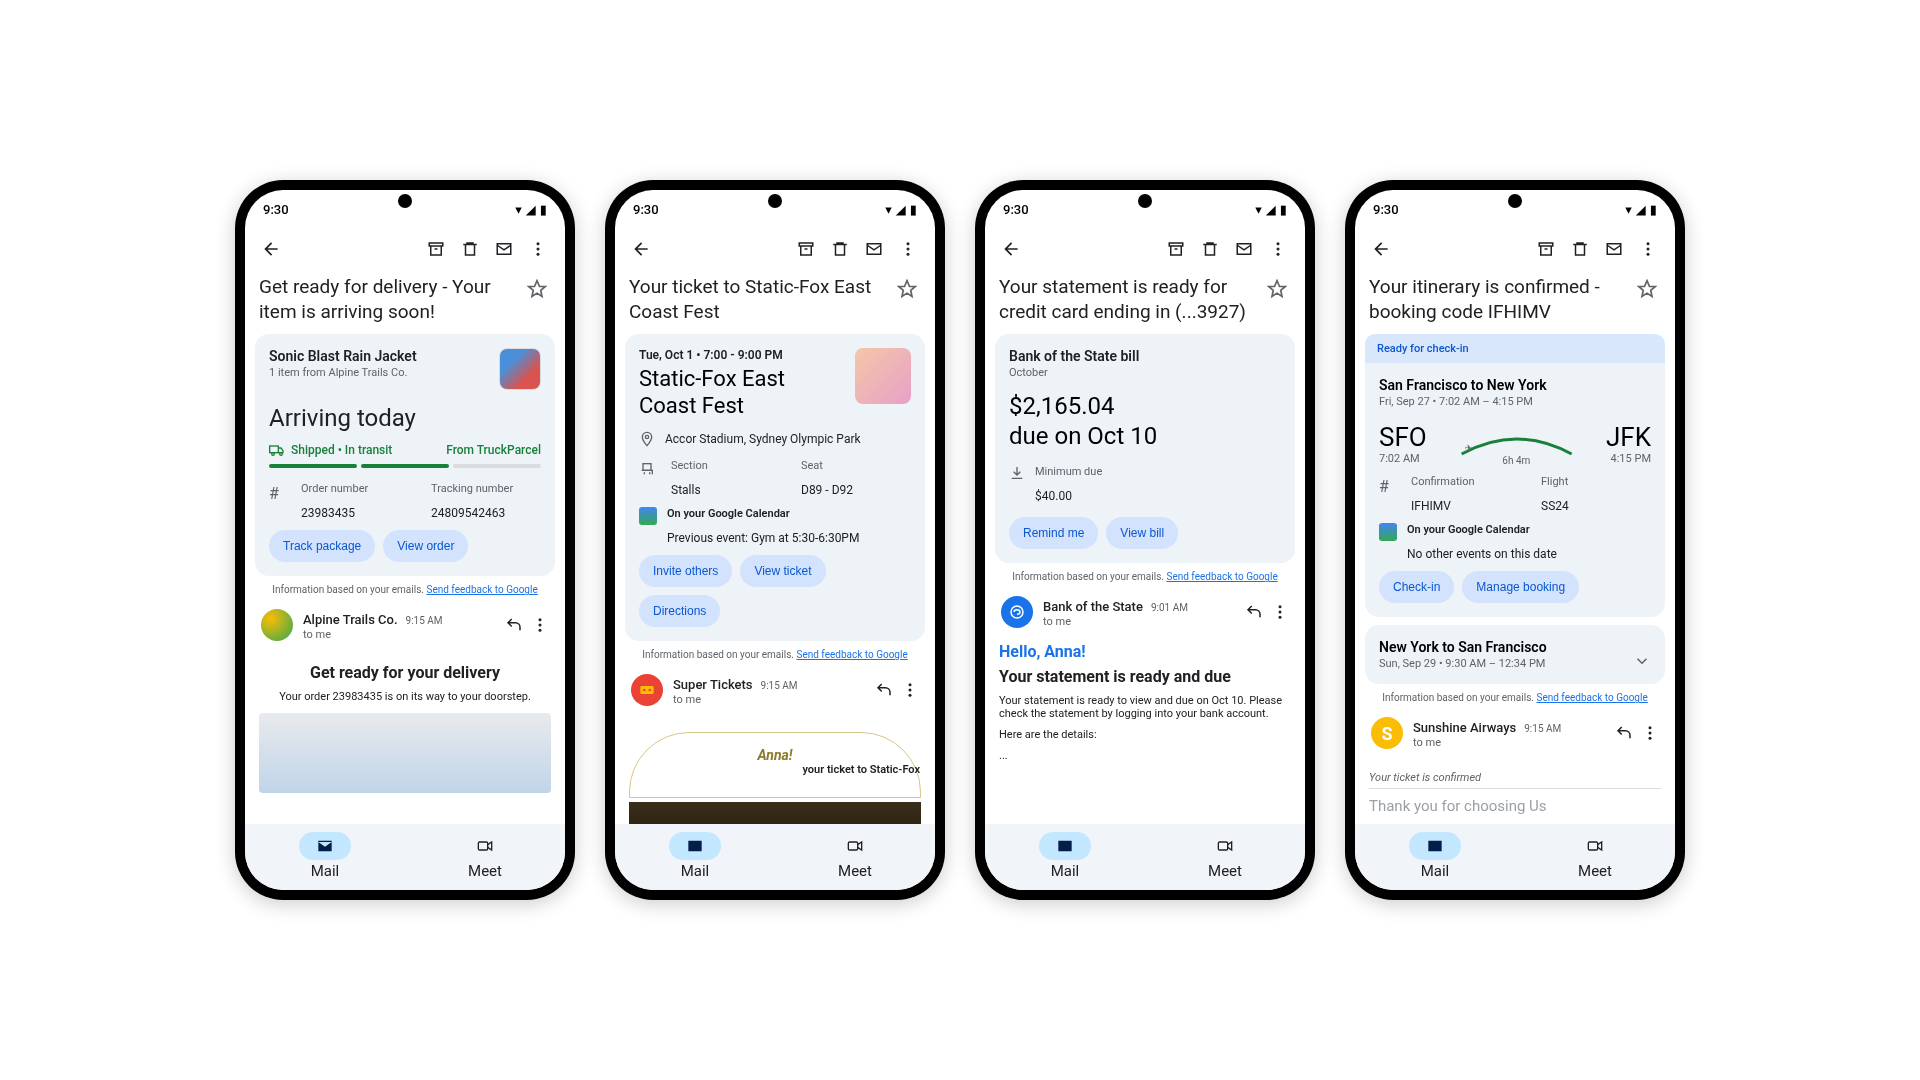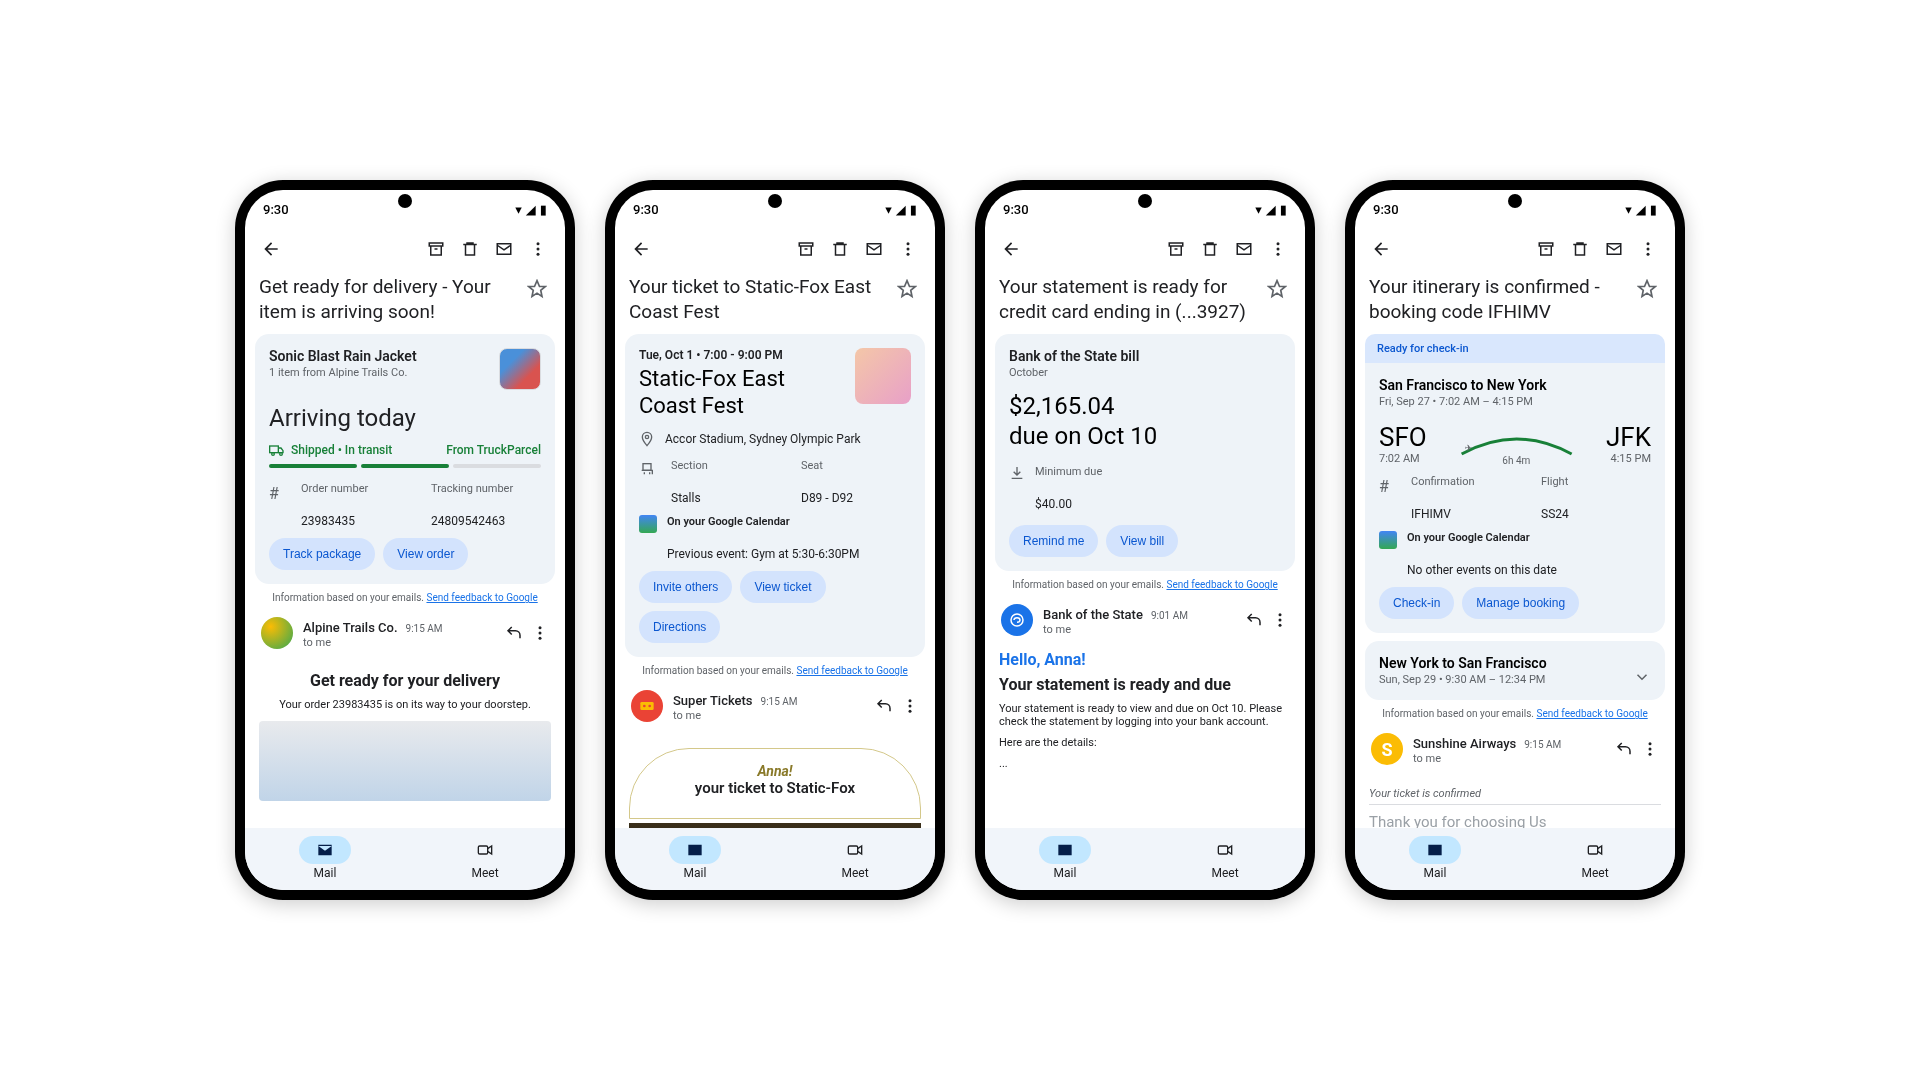--- a/index.html
+++ b/index.html
@@ -98,21 +98,21 @@
   .big-status { font-size: 24px; font-weight: 400; margin: 14px 0 10px; color: #202124; }
   .ship-row { display: flex; justify-content: space-between; align-items: center; font-size: 12px; color: #188038; font-weight: 500; }
   .progress { display: flex; gap: 4px; margin: 6px 0 14px; }
   .progress-seg { flex: 1; height: 4px; border-radius: 2px; background: #dadce0; }
   .progress-seg.done { background: #188038; }
   .detail-row { display: flex; align-items: flex-start; gap: 12px; margin: 10px 0; }
   .detail-icon { width: 20px; flex-shrink: 0; color: #5f6368; padding-top:2px; }
   .detail-cols { flex: 1; display: flex; gap: 20px; }
   .detail-col { flex: 1; }
   .detail-label { font-size: 11px; color: #5f6368; }
-  .detail-value { font-size: 12px; color: #202124; margin-top: 19px; }
+  .detail-value { font-size: 12px; color: #202124; margin-top: 11px; }
   .pill-row { display: flex; gap: 8px; margin-top: 10px; flex-wrap: wrap; }
   .pill {
     background: #d3e3fd;
     color: #0b57d0;
     border: none;
     border-radius: 18px;
     padding: 9px 14px;
     font-size: 12px;
     font-weight: 500;
     cursor: pointer;
@@ -129,36 +129,36 @@
   .email-body { padding: 10px 4px; font-size: 12px; color: #202124; }
   .email-body h2 { font-size: 16px; font-weight: 700; text-align: center; margin: 8px 0; }
   .email-body h3 { font-size: 16px; font-weight: 700; margin: 6px 0; }
   .email-body .greet { color: #1a73e8; font-size: 16px; font-weight: 700; margin-bottom: 4px; }
   .email-body p { font-size: 11px; text-align: center; }
   .email-body .left { text-align: left; margin: 8px 0; }
   .img-placeholder { width: 100%; height: 80px; background: linear-gradient(#e8eaed,#c0d4e8); margin-top: 10px; border-radius: 4px; }
   .img-concert { width: 100%; height: 60px; background: linear-gradient(#3a2f1a,#1a1208); margin-top: 4px; }
   .ticket-frame { border: 1px solid #d4c88a; border-radius: 60px 60px 0 0; padding: 14px 0 21px; text-align: center; margin-top: 12px; }
   .ticket-name { color: #8a7a2a; font-weight: 700; font-size: 14px; font-style: italic; }
-  .ticket-sub { font-size: 15px; font-weight: 600; }
+  .ticket-sub { font-size: 11px; font-weight: 600; text-align: right; }
   .bottom-nav {
     display: flex;
     background: #f1f5fa;
     padding: 8px 0 10px;
   }
   .nav-item { flex: 1; text-align: center; cursor: pointer; }
   .nav-icon {
     display: inline-flex;
     align-items: center;
     justify-content: center;
     width: 52px; height: 28px;
     border-radius: 14px;
   }
   .nav-item.active .nav-icon { background: #c2e7ff; }
-  .nav-label { font-size: 12px; margin-top: 2px; color: #202124; }
+  .nav-label { font-size: 15px; margin-top: 2px; color: #202124; }
   .date-line { font-size: 12px; font-weight: 600; color: #202124; }
   .event-title { font-size: 22px; font-weight: 400; margin-top: 4px; line-height: 1.2; }
   .loc-row { display: flex; align-items: center; gap: 10px; margin: 12px 0; font-size: 12px; color: #202124; }
   .cal-row { display: flex; align-items: flex-start; gap: 10px; margin: 10px 0; }
   .cal-icon { width: 18px; height: 18px; background: linear-gradient(#4285f4,#34a853); border-radius: 3px; flex-shrink: 0; }
   .amount { font-size: 24px; font-weight: 400; margin-top: 12px; line-height: 1.25; }
   .min-row { display: flex; align-items: flex-start; gap: 10px; margin: 14px 0; }
   .banner { background: #d9e7fd; color: #0b57d0; font-size: 11px; padding: 8px 12px; border-radius: 10px 10px 0 0; margin-bottom: 0; font-weight: 500; }
   .flight-card { background: #eef3f8; border-radius: 0 0 14px 14px; padding: 14px; margin-bottom: 8px; }
   .route-title { font-size: 14px; font-weight: 600; }

